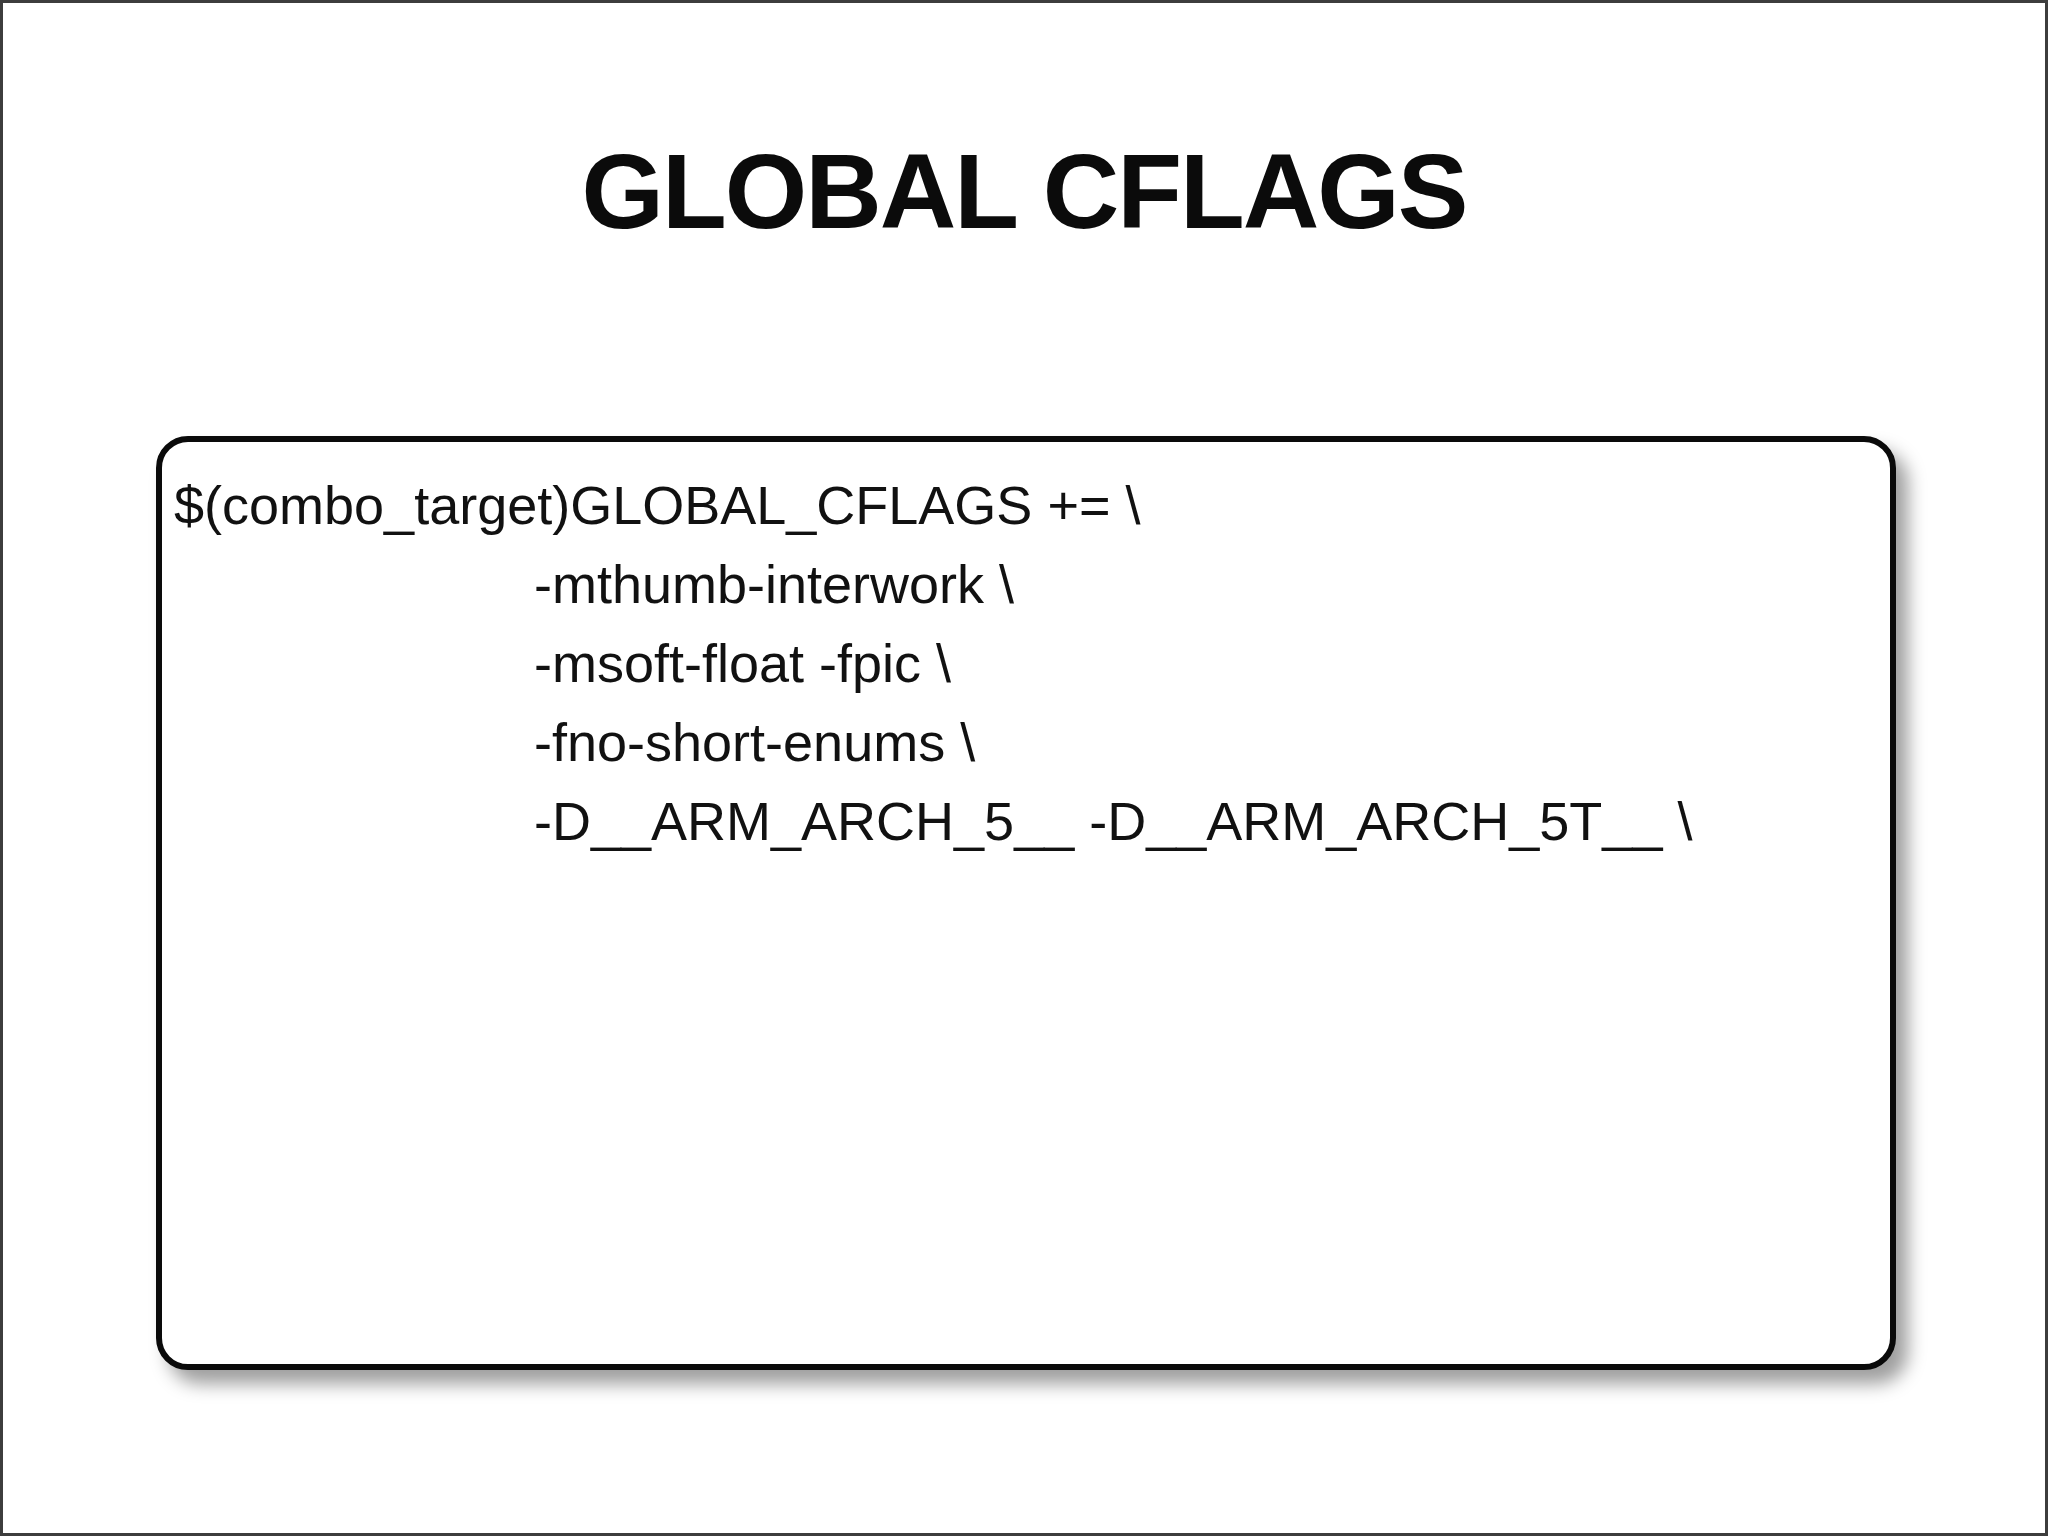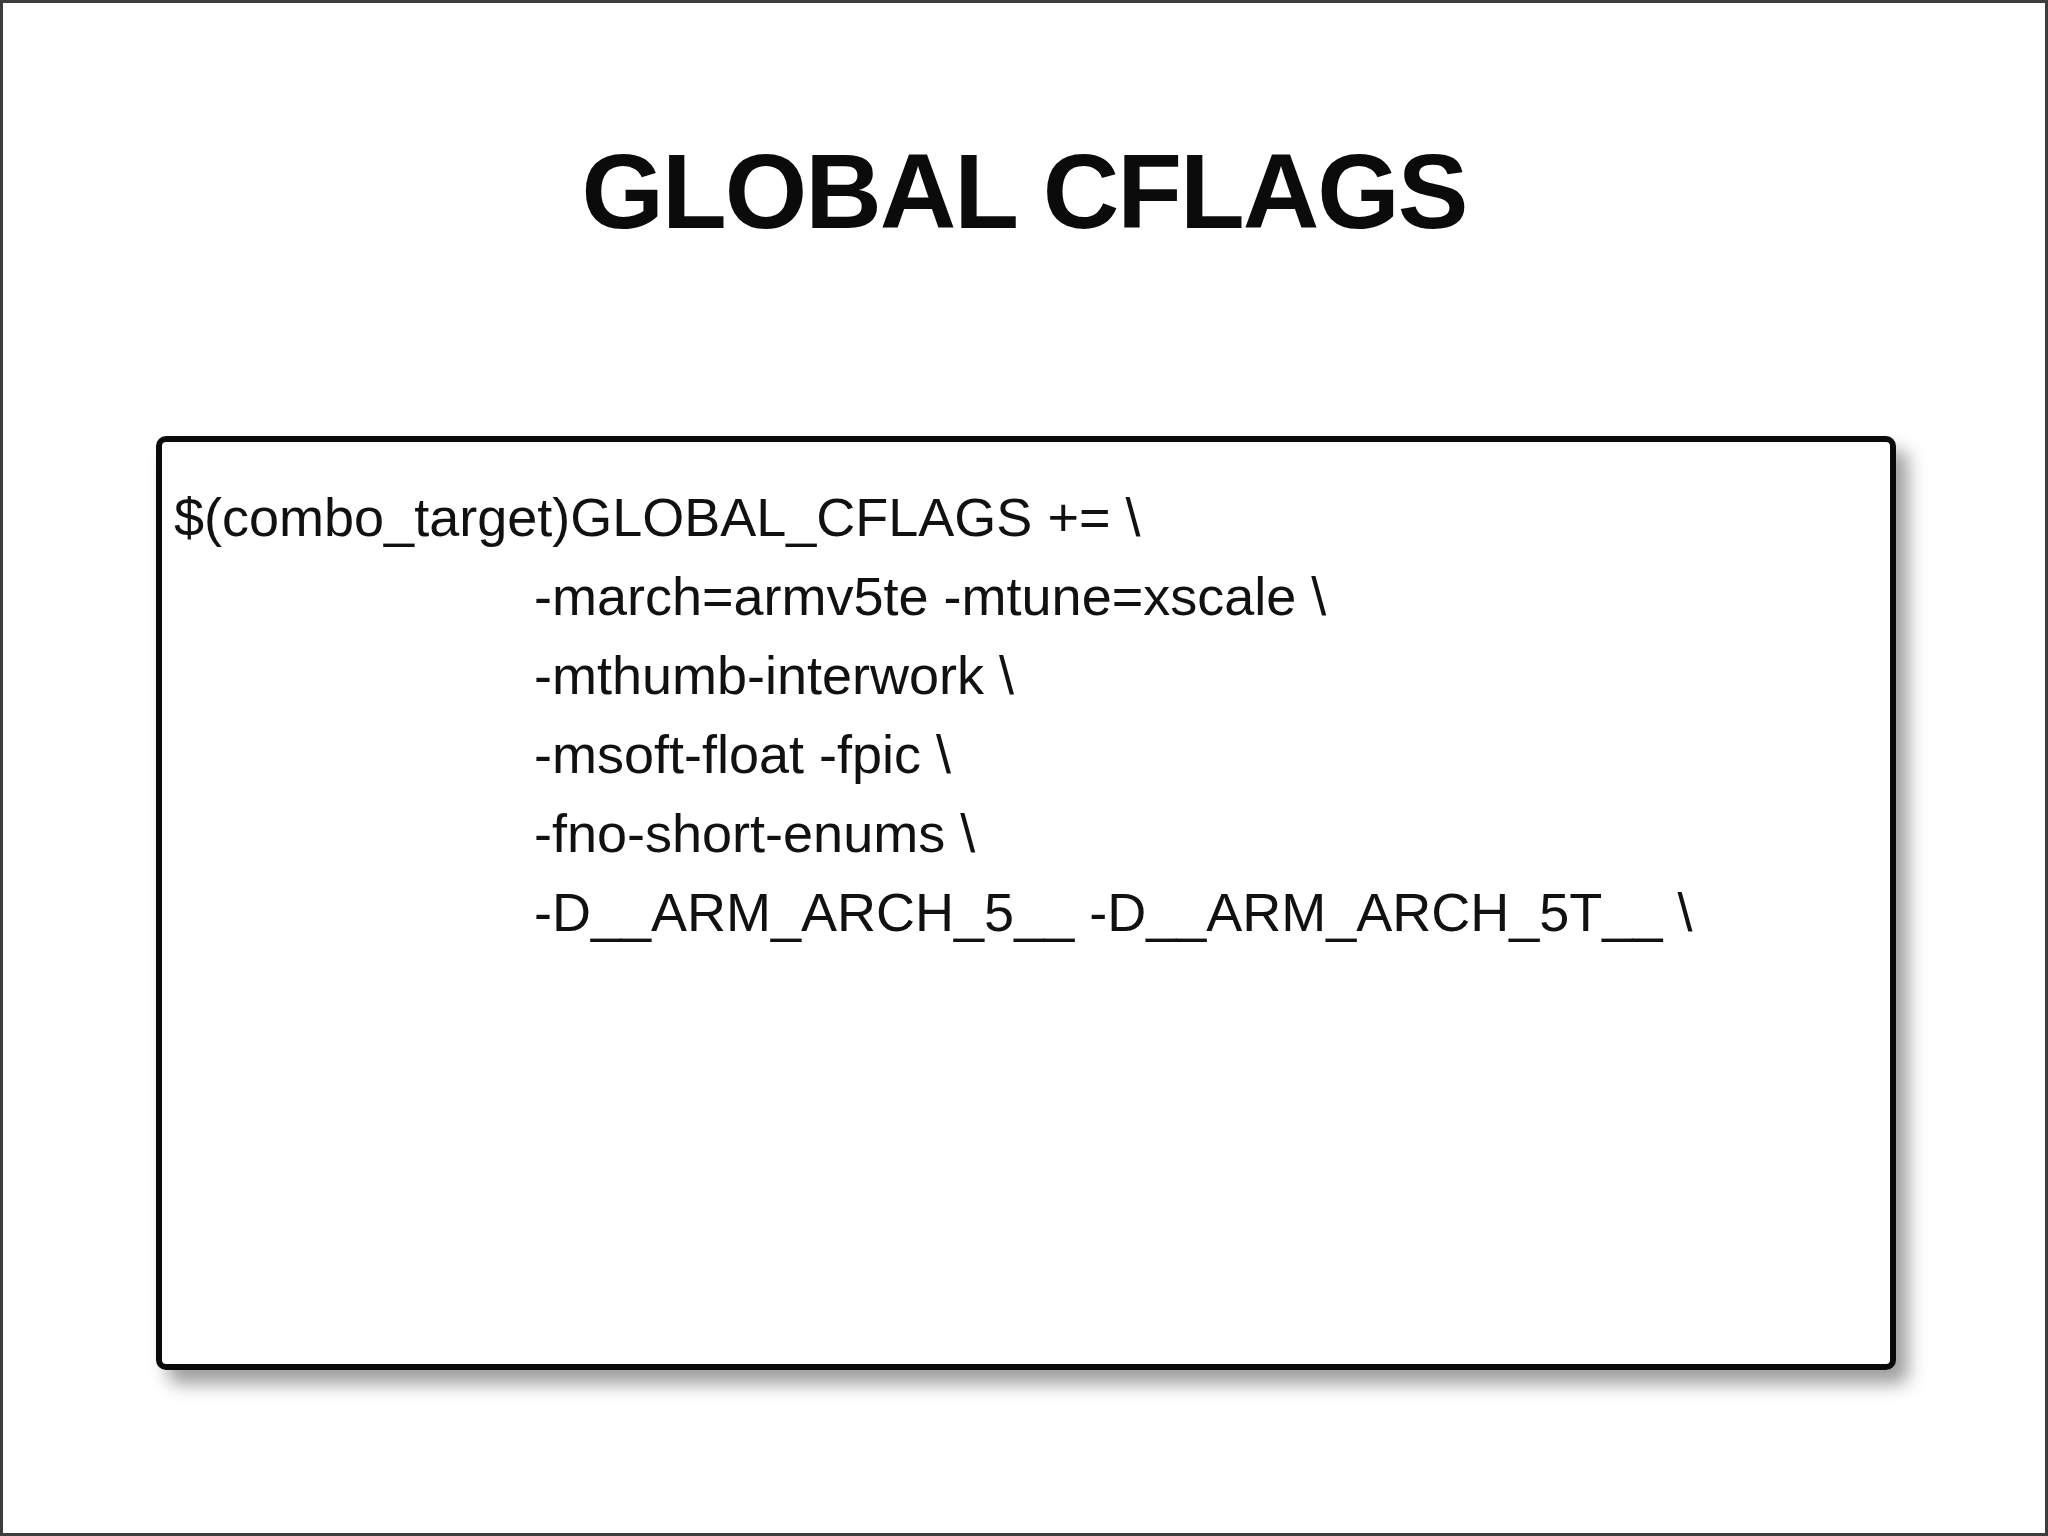--- a/index.html
+++ b/index.html
@@ -31,23 +31,23 @@
   }
   .code-box {
     position: absolute;
     left: 153px;
     top: 433px;
     width: 1740px;
     height: 934px;
     box-sizing: border-box;
     background: #ffffff;
     border: 6px solid #0a0a0a;
-    border-radius: 10px;
+    border-radius: 32px;
     box-shadow: 12px 14px 18px rgba(0, 0, 0, 0.38);
-    padding: 36px 10px 0 12px;
+    padding: 24px 10px 0 12px;
     overflow: hidden;
   }
   .code-line {
     font-family: "Liberation Sans", sans-serif;
     font-size: 54px;
     line-height: 79px;
     height: 79px;
     color: #111111;
     white-space: pre;
   }
@@ -57,20 +57,19 @@
 </style>
 </head>
 <body>
 
 <div class="slide">
 
   <div class="slide-title">GLOBAL CFLAGS</div>
 
   <div class="code-box">
     <div class="code-line">$(combo_target)GLOBAL_CFLAGS += \</div>
-    <div class="code-line indented">-march=armv5te -mtune=xscale \</div>
     <div class="code-line indented">-mthumb-interwork \</div>
     <div class="code-line indented">-msoft-float -fpic \</div>
     <div class="code-line indented">-fno-short-enums \</div>
     <div class="code-line indented">-D__ARM_ARCH_5__ -D__ARM_ARCH_5T__ \</div>
   </div>
 
 </div>
 
 </body></html>

